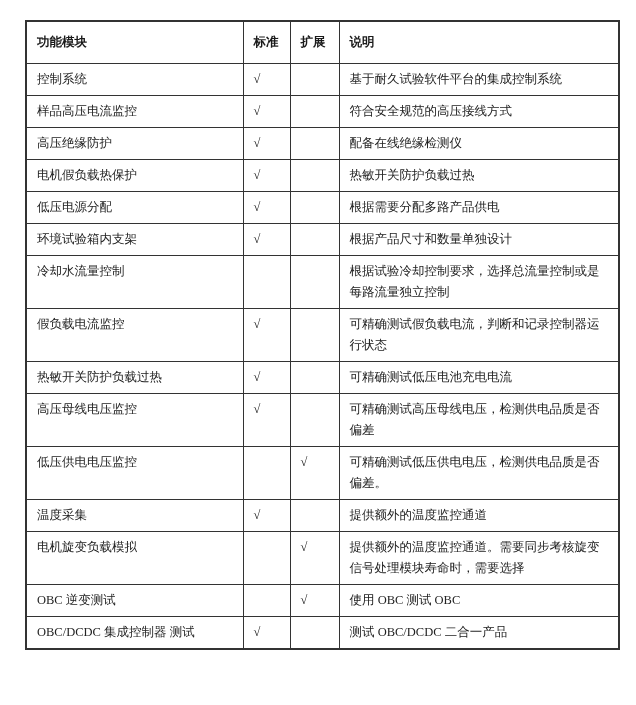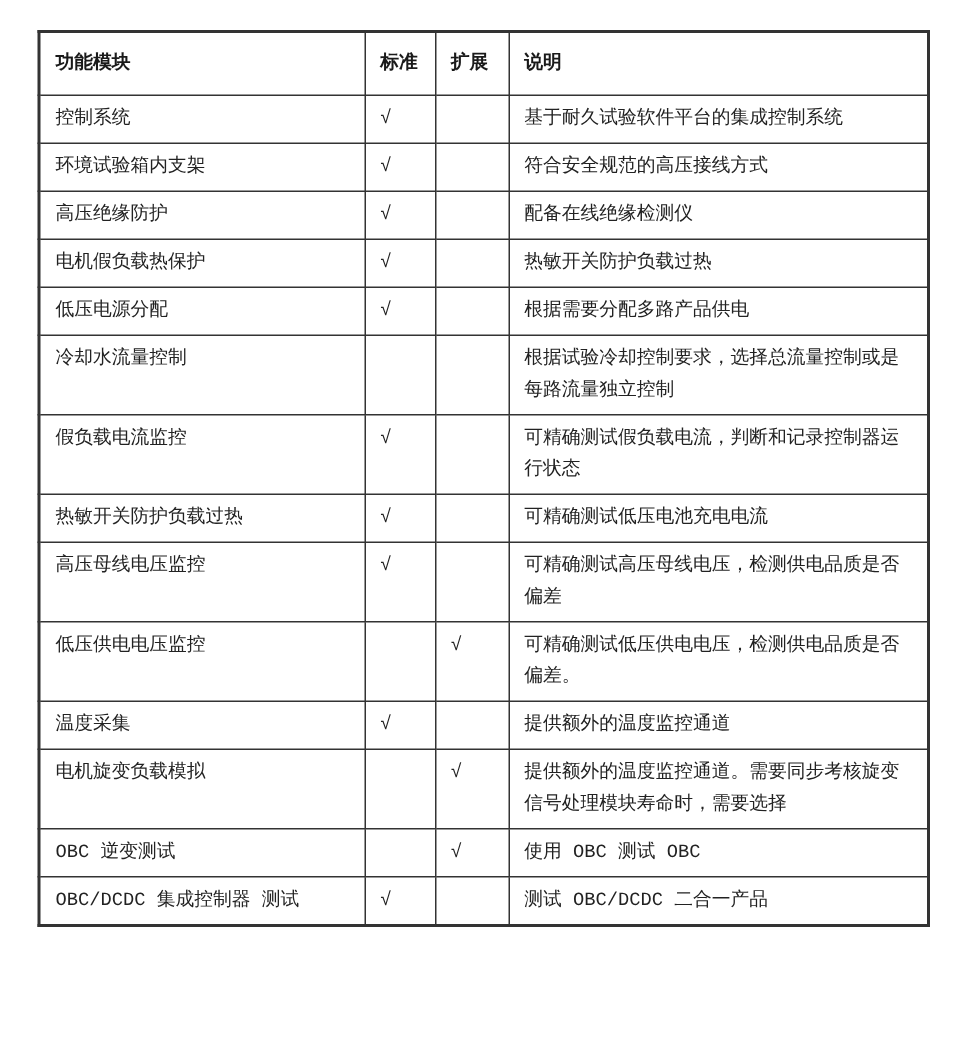--- a/index.html
+++ b/index.html
@@ -6,21 +6,21 @@
     margin: 0;
     padding: 0;
     background: #ffffff;
   }
   .page {
     position: relative;
     width: 636px;
     height: 705px;
     background: #ffffff;
     box-sizing: border-box;
-    font-family: Liberation Mono, monospace;
+    font-family: Liberation Serif, serif;
     color: #222222;
     overflow: hidden;
   }
   table.features {
     position: absolute;
     left: 25px;
     top: 20px;
     width: 593px;
     border-collapse: collapse;
     table-layout: fixed;
@@ -69,21 +69,21 @@
     </thead>
     <tbody>
   <tr>
     <td>控制系统</td>
     <td class="check">√</td>
     <td class="check"></td>
     <td>基于耐久试验软件平台的集成控制系统</td>
   </tr>
 
   <tr>
-    <td>环境试验箱内支架</td>
+    <td>样品高压电流监控</td>
     <td class="check">√</td>
     <td class="check"></td>
     <td>符合安全规范的高压接线方式</td>
   </tr>
 
   <tr>
     <td>高压绝缘防护</td>
     <td class="check">√</td>
     <td class="check"></td>
     <td>配备在线绝缘检测仪</td>
@@ -97,20 +97,26 @@
   </tr>
 
   <tr>
     <td>低压电源分配</td>
     <td class="check">√</td>
     <td class="check"></td>
     <td>根据需要分配多路产品供电</td>
   </tr>
 
 
+  <tr>
+    <td>环境试验箱内支架</td>
+    <td class="check">√</td>
+    <td class="check"></td>
+    <td>根据产品尺寸和数量单独设计</td>
+  </tr>
 
   <tr>
     <td>冷却水流量控制</td>
     <td class="check"></td>
     <td class="check"></td>
     <td>根据试验冷却控制要求，选择总流量控制或是每路流量独立控制</td>
   </tr>
 
   <tr>
     <td>假负载电流监控</td>

